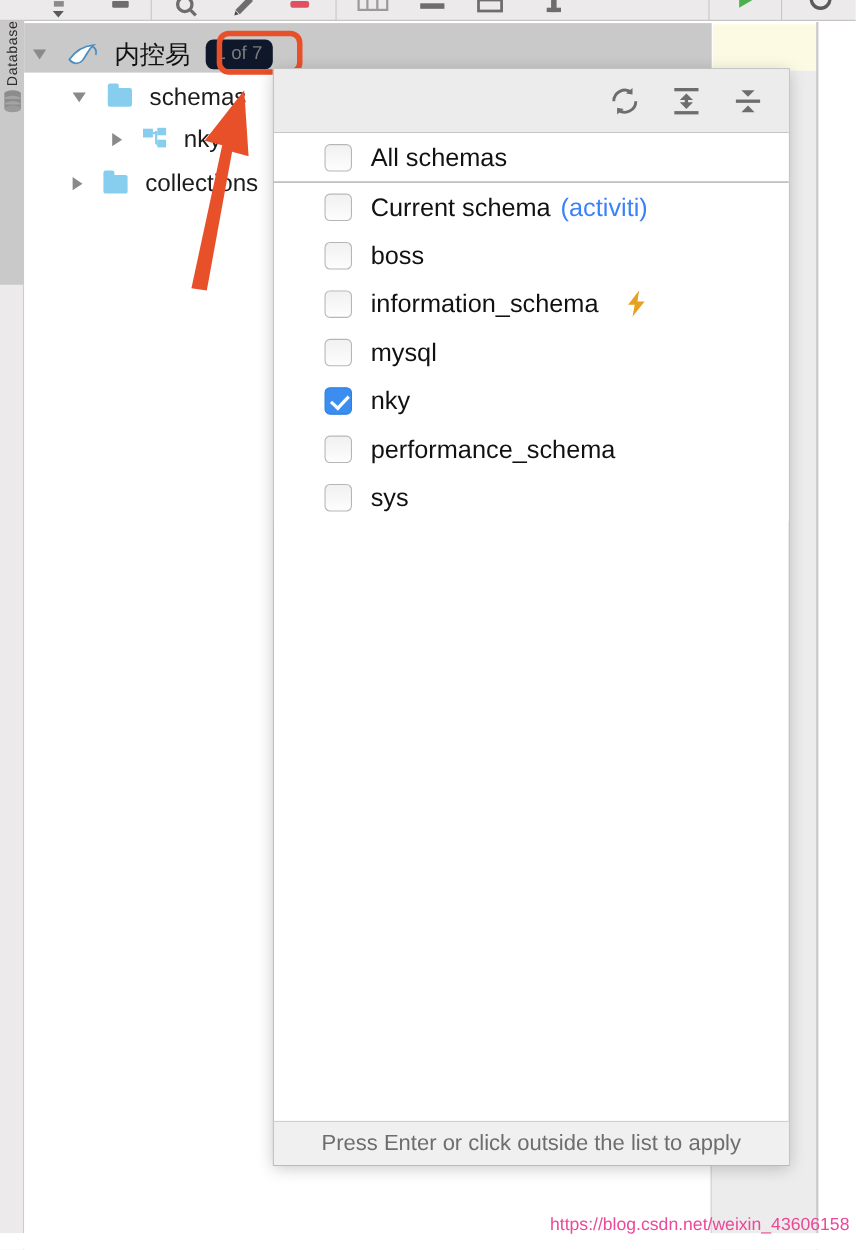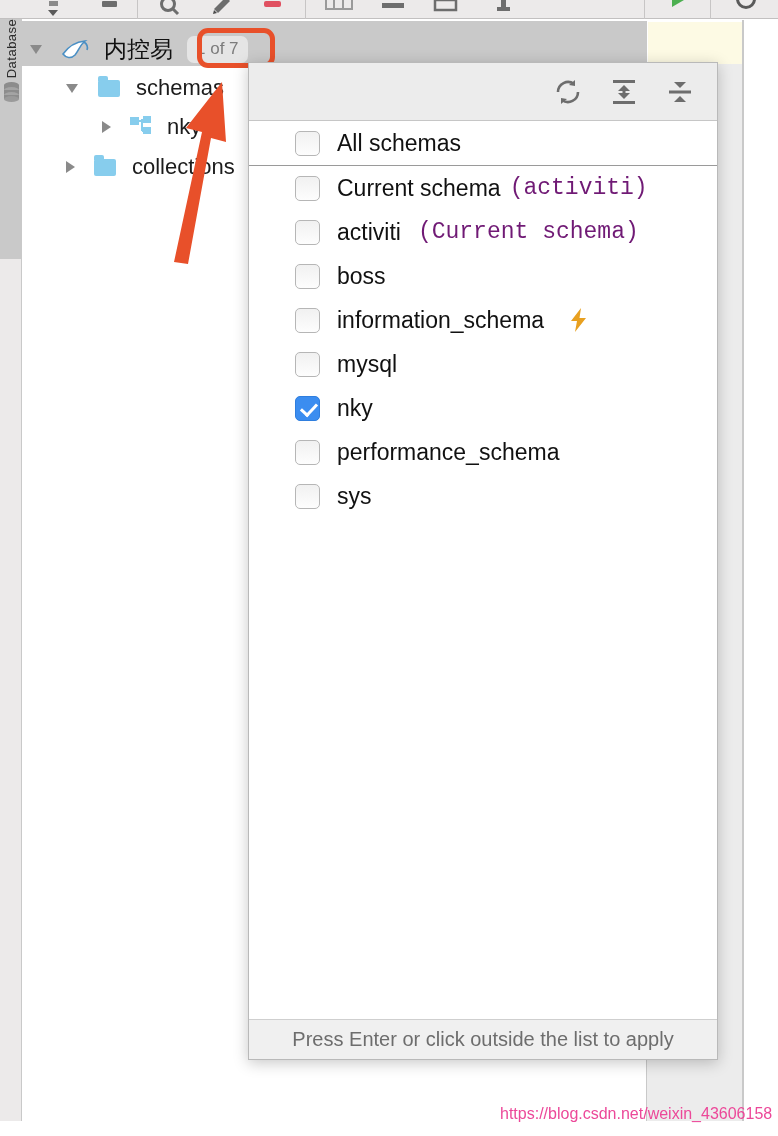--- a/index.html
+++ b/index.html
@@ -64,21 +64,21 @@
   }
   .folder::before {
     content: ""; position: absolute; left: 0; top: -4px;
     width: 10px; height: 5px; background: #87cded; border-radius: 2px 2px 0 0;
   }
   .tree-label { font-size: 22px; color: #1c1c1c; white-space: nowrap; }
   .tree-label-cn { font-size: 23px; color: #111; white-space: nowrap; }
 
   .badge {
     display: inline-block; padding: 2px 9px 3px;
-    background: #e5e5e5; border-radius: 7px;
+    background: #0f172a; border-radius: 7px;
     font-size: 17px; color: #7c7c7c; line-height: 1.25;
   }
   .badge-hl {
     position: absolute; left: 197px; top: 28px;
     width: 78px; height: 40px;
     border: 5px solid #e8502a; border-radius: 11px;
     pointer-events: none;
   }
 
   
@@ -132,21 +132,21 @@
     background: #3b8df0; border-color: #2f7ede;
     position: relative;
   }
   .cb.checked::after {
     content: ""; position: absolute; left: 8px; top: 3px;
     width: 7px; height: 13px;
     border: solid #ffffff; border-width: 0 3px 3px 0;
     transform: rotate(43deg);
   }
   .rlabel { font-size: 23px; color: #111; white-space: nowrap; }
-  .rsub { font-size: 23px; color: #701a75; white-space: nowrap; font-family: Liberation Mono, monospace; }
+  .rsub { font-size: 23px; color: #3b82f6; white-space: nowrap; }
   .bolt { margin-left: 6px; }
 
   .popup-footer {
     position: absolute; left: 0; bottom: 0; width: 468px; height: 40px;
     background: #f0f0f0; border-top: 1px solid #cfcfcf;
     display: flex; align-items: center; justify-content: center;
     font-size: 20px; color: #6d6d6d;
   }
 
   
@@ -308,25 +308,20 @@
         <span class="cb"></span>
         <span class="rlabel">All schemas</span>
       </div>
 
       <div class="row">
         <span class="cb"></span>
         <span class="rlabel">Current schema</span>
         <span class="rsub" style="margin-left:-8px">(activiti)</span>
       </div>
 
-      <div class="row">
-        <span class="cb"></span>
-        <span class="rlabel">activiti</span>
-        <span class="rsub">(Current schema)</span>
-      </div>
 
       <div class="row">
         <span class="cb"></span>
         <span class="rlabel">boss</span>
       </div>
 
       <div class="row">
         <span class="cb"></span>
         <span class="rlabel">information_schema</span>
         <svg class="bolt" width="24" height="26" viewBox="0 0 24 26">

